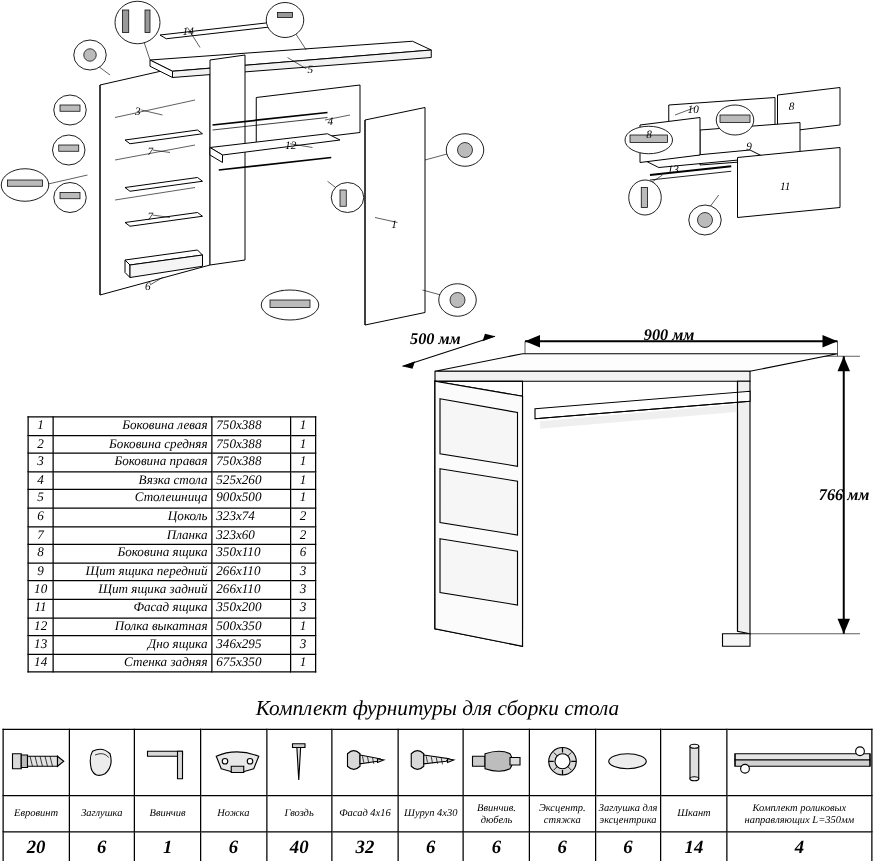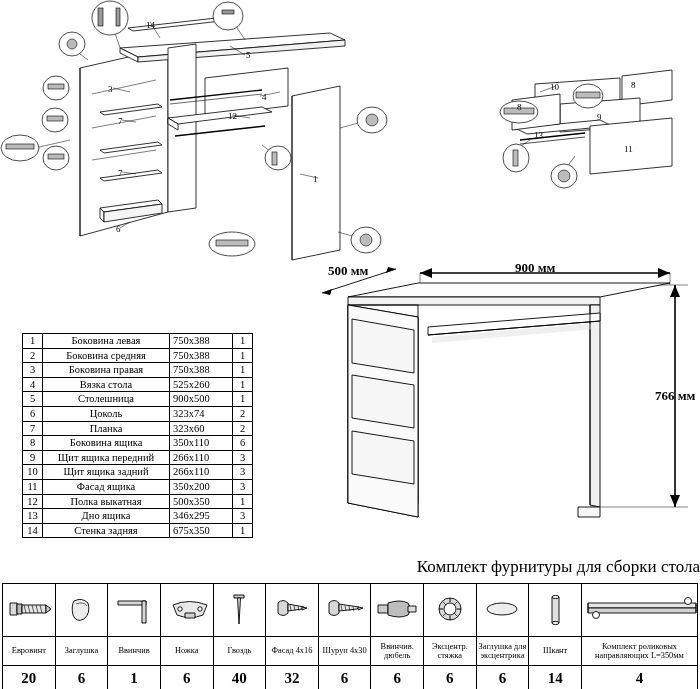--- a/index.html
+++ b/index.html
@@ -12,20 +12,21 @@
     background: #ffffff;
     font-family: "Liberation Serif", serif;
     color: #000;
     position: relative;
     overflow: hidden;
   }
   .page {
     position: relative;
     width: 616px;
     height: 689px;
+    font-style: italic;
   }
   
   .assembly {
     position: absolute;
     left: 0;
     top: 0;
     width: 700px;
     height: 265px;
   }
   .assembly svg { display: block; }
@@ -58,31 +59,31 @@
     font-family: "Liberation Serif", serif;
   }
   .parts-table td {
     border: 1px solid #000;
     padding: 0px 3px;
     height: 13.6px;
     line-height: 13.6px;
     white-space: nowrap;
   }
   .parts-table td.num { text-align: center; width: 13px; }
-  .parts-table td.name { width: 120px; text-align: center; }
+  .parts-table td.name { width: 120px; text-align: right; }
   .parts-table td.size { width: 56px; }
   .parts-table td.qty { text-align: center; width: 13px; }
 
   
   .hw-title {
     position: absolute;
     left: 0;
     top: 557px;
     width: 700px;
-    text-align: right;
+    text-align: center;
     font-size: 17px;
     font-family: "Liberation Serif", serif;
   }
   .hw-table {
     position: absolute;
     left: 2px;
     top: 583px;
     border-collapse: collapse;
     width: 696px;
     table-layout: fixed;

